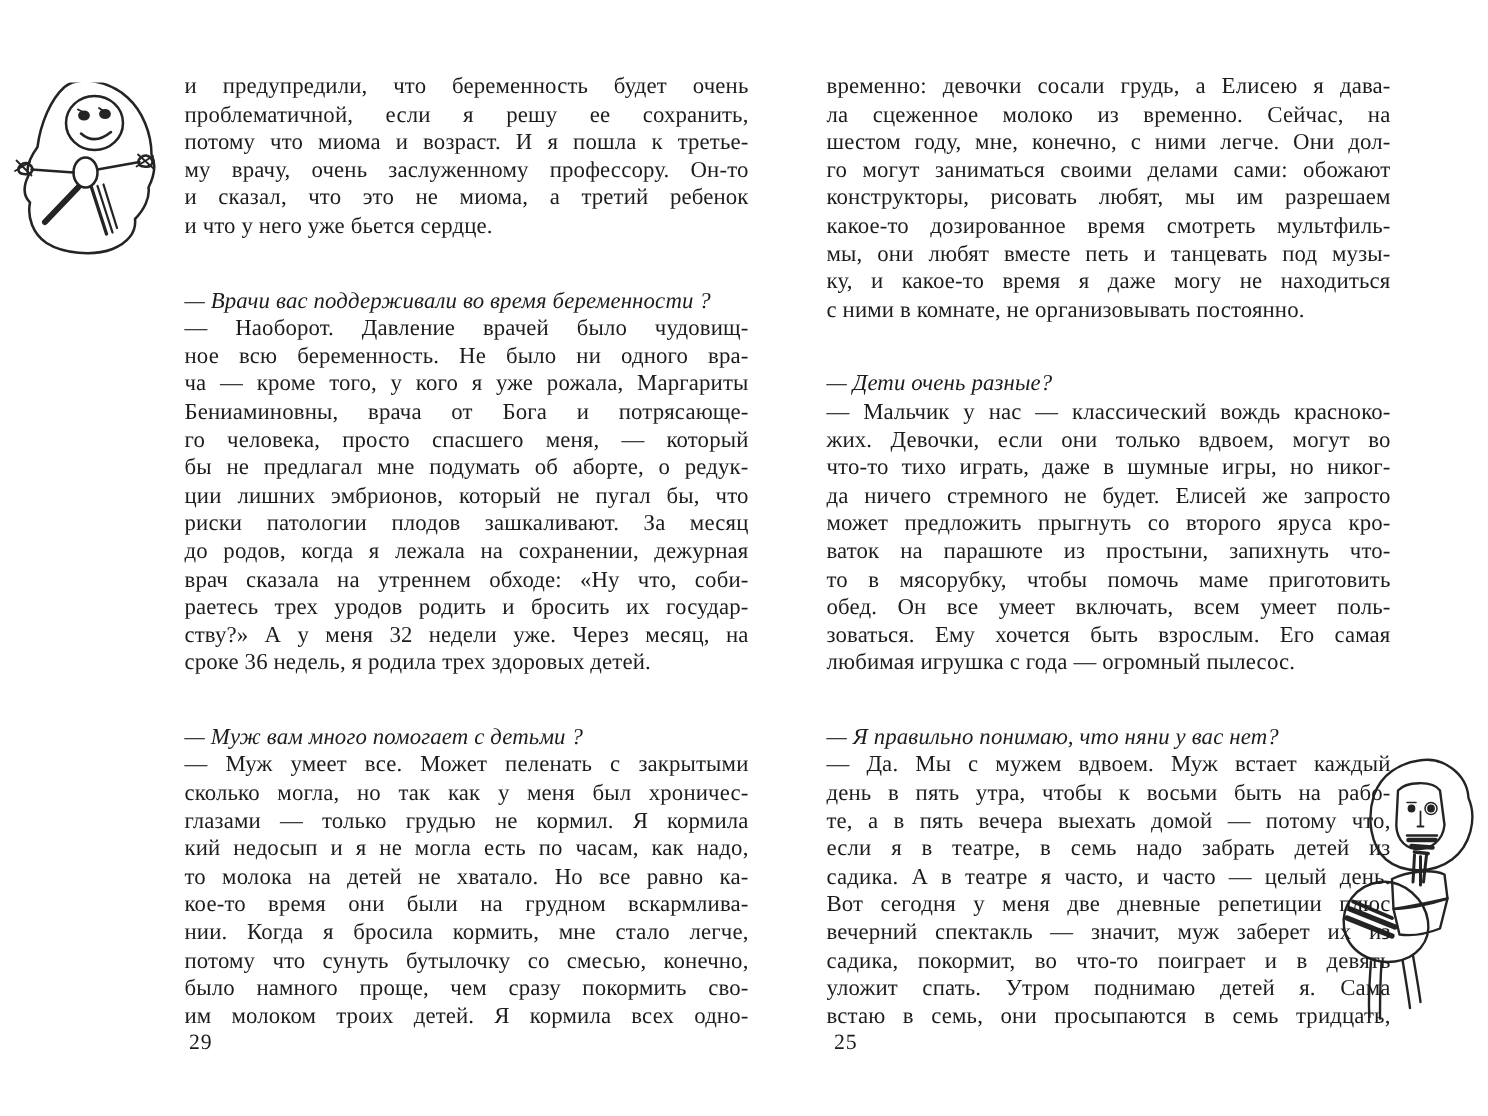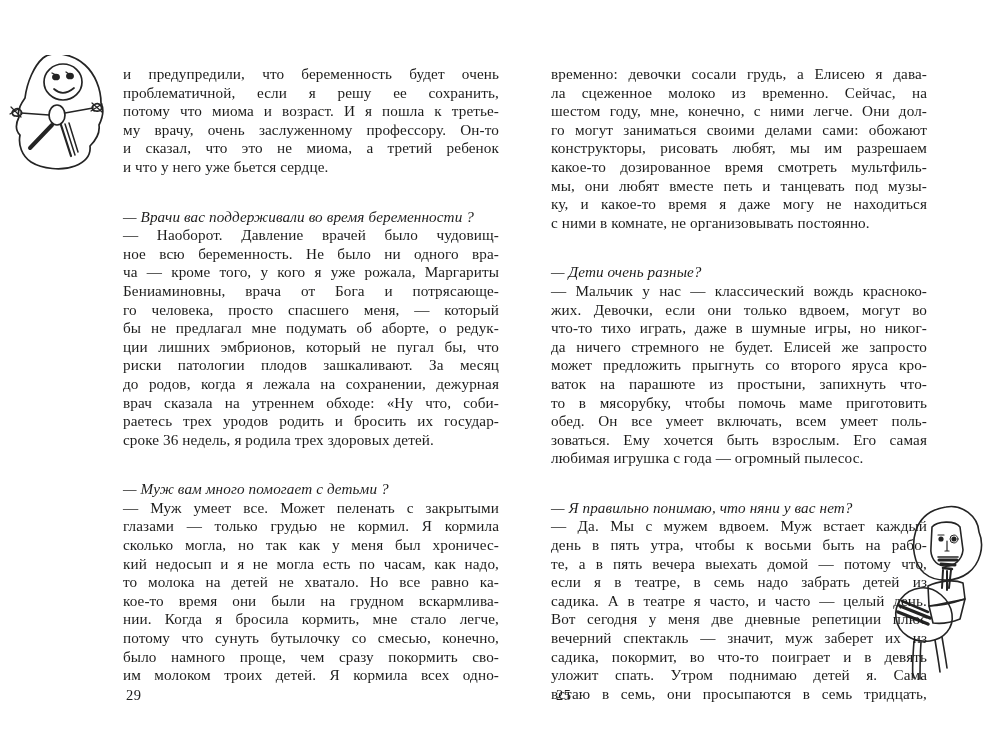--- a/index.html
+++ b/index.html
@@ -15,21 +15,21 @@
   .column {
     position: absolute;
     top: 49px;
     width: 376px;
     font-size: 15.2px;
     line-height: 18.6px;
   }
   .col-left  { left: 123px; }
   .col-right { left: 551px; }
   .block { margin-top: 31px; }
-  .block:first-child { margin-top: 16px; }
+  .block:first-child { margin-top: 0; }
   .line {
     text-align: justify;
     text-align-last: justify;
     white-space: normal;
     letter-spacing: 0.1px;
   }
   .block .line:last-child { text-align-last: left; }
   .block.cont .line:last-child { text-align-last: justify; }
   .line.q { font-style: italic; text-align-last: left; }
   .pagenum {
@@ -136,27 +136,28 @@
         <div class="line">ное всю беременность. Не было ни одного вра-</div>
         <div class="line">ча — кроме того, у кого я уже рожала, Маргариты</div>
         <div class="line">Бениаминовны, врача от Бога и потрясающе-</div>
         <div class="line">го человека, просто спасшего меня, — который</div>
         <div class="line">бы не предлагал мне подумать об аборте, о редук-</div>
         <div class="line">ции лишних эмбрионов, который не пугал бы, что</div>
         <div class="line">риски патологии плодов зашкаливают. За месяц</div>
         <div class="line">до родов, когда я лежала на сохранении, дежурная</div>
         <div class="line">врач сказала на утреннем обходе: «Ну что, соби-</div>
         <div class="line">раетесь трех уродов родить и бросить их государ-</div>
+        <div class="line">ству?» А у меня 32 недели уже. Через месяц, на</div>
         <div class="line">сроке 36 недель, я родила трех здоровых детей.</div>
       </div>
       <div class="block cont">
         <div class="line q">— Муж вам много помогает с детьми ?</div>
         <div class="line">— Муж умеет все. Может пеленать с закрытыми</div>
+        <div class="line">сколько могла, но так как у меня был хроничес-</div>
         <div class="line">глазами — только грудью не кормил. Я кормила</div>
-        <div class="line">сколько могла, но так как у меня был хроничес-</div>
         <div class="line">кий недосып и я не могла есть по часам, как надо,</div>
         <div class="line">то молока на детей не хватало. Но все равно ка-</div>
         <div class="line">кое-то время они были на грудном вскармлива-</div>
         <div class="line">нии. Когда я бросила кормить, мне стало легче,</div>
         <div class="line">потому что сунуть бутылочку со смесью, конечно,</div>
         <div class="line">было намного проще, чем сразу покормить сво-</div>
         <div class="line">им молоком троих детей. Я кормила всех одно-</div>
       </div>
     </div>
   <div class="column col-right">

